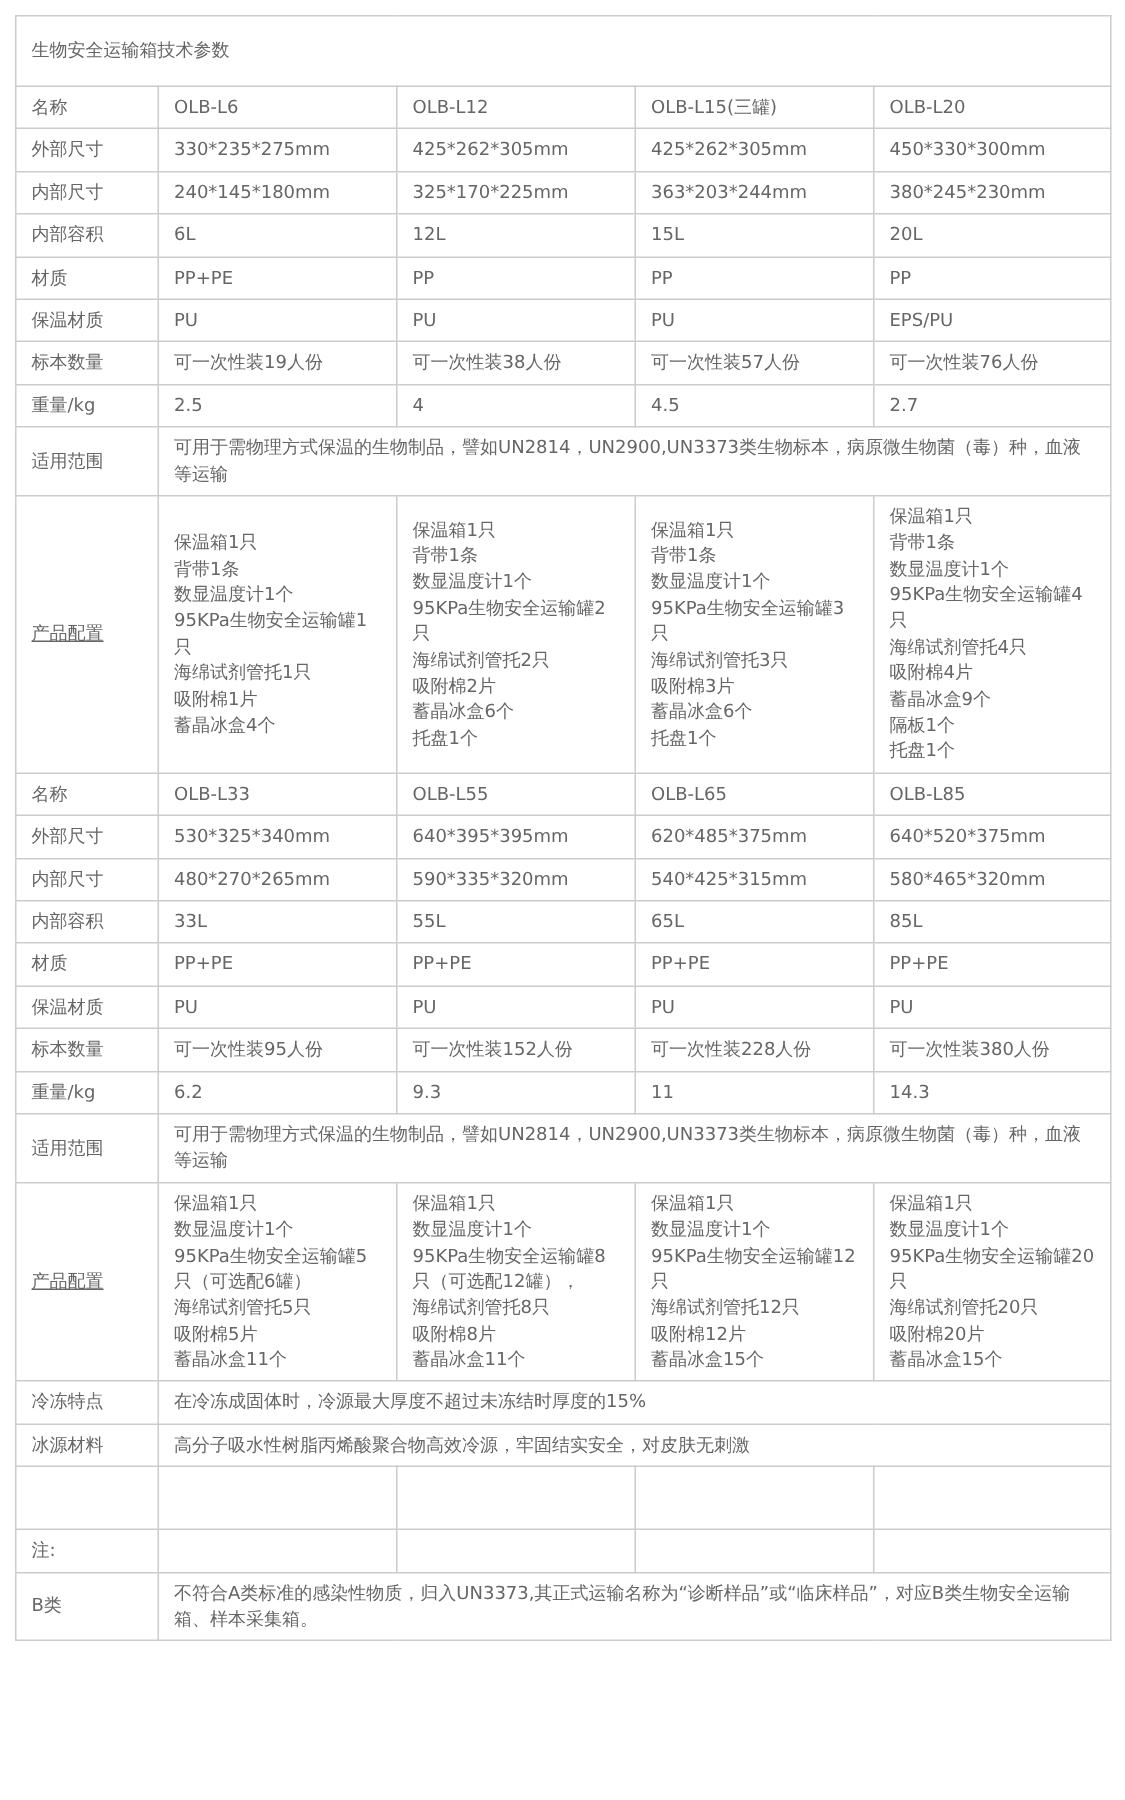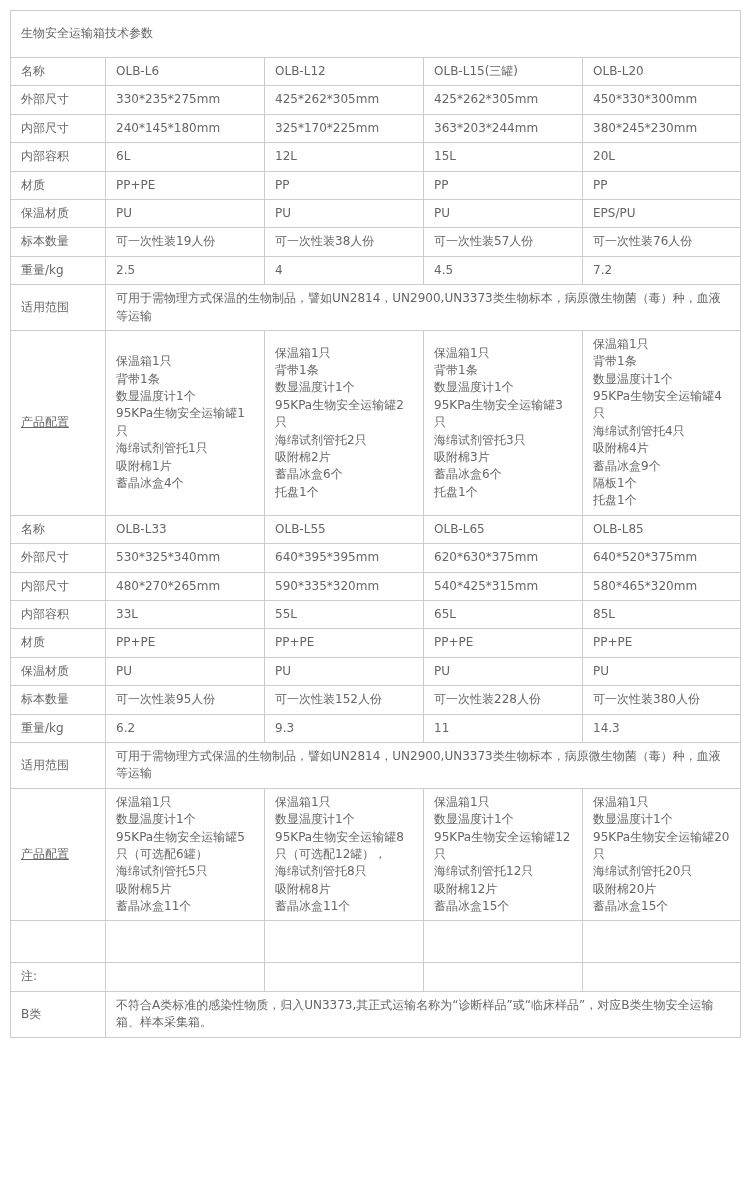--- a/index.html
+++ b/index.html
@@ -112,21 +112,21 @@
       <td>可一次性装19人份</td>
       <td>可一次性装38人份</td>
       <td>可一次性装57人份</td>
       <td>可一次性装76人份</td>
     </tr>
     <tr>
       <td class="rlabel">重量/kg</td>
       <td>2.5</td>
       <td>4</td>
       <td>4.5</td>
-      <td>7.2</td>
+      <td>2.7</td>
     </tr>
     <tr>
       <td class="rlabel">适用范围</td>
       <td colspan="4">可用于需物理方式保温的生物制品，譬如UN2814，UN2900,UN3373类生物标本，病原微生物菌（毒）种，血液等运输</td>
     </tr>
     <tr>
       <td class="rlabel top">产品配置</td>
       <td class="multiline">保温箱1只
 背带1条
 数显温度计1个
@@ -165,21 +165,21 @@
       <td class="rlabel">名称</td>
       <td>OLB-L33</td>
       <td>OLB-L55</td>
       <td>OLB-L65</td>
       <td>OLB-L85</td>
     </tr>
     <tr>
       <td class="rlabel">外部尺寸</td>
       <td>530*325*340mm</td>
       <td>640*395*395mm</td>
-      <td>620*630*375mm</td>
+      <td>620*485*375mm</td>
       <td>640*520*375mm</td>
     </tr>
     <tr>
       <td class="rlabel">内部尺寸</td>
       <td>480*270*265mm</td>
       <td>590*335*320mm</td>
       <td>540*425*315mm</td>
       <td>580*465*320mm</td>
     </tr>
     <tr>
@@ -242,20 +242,28 @@
 吸附棉12片
 蓄晶冰盒15个</td>
       <td class="multiline">保温箱1只
 数显温度计1个
 95KPa生物安全运输罐20只
 海绵试剂管托20只
 吸附棉20片
 蓄晶冰盒15个</td>
     </tr>
 
+    <tr>
+      <td class="rlabel">冷冻特点</td>
+      <td colspan="4">在冷冻成固体时，冷源最大厚度不超过未冻结时厚度的15%</td>
+    </tr>
+    <tr>
+      <td class="rlabel">冰源材料</td>
+      <td colspan="4">高分子吸水性树脂丙烯酸聚合物高效冷源，牢固结实安全，对皮肤无刺激</td>
+    </tr>
 
     <tr class="empty-row">
       <td></td>
       <td></td>
       <td></td>
       <td></td>
       <td></td>
     </tr>
 
     <tr>

